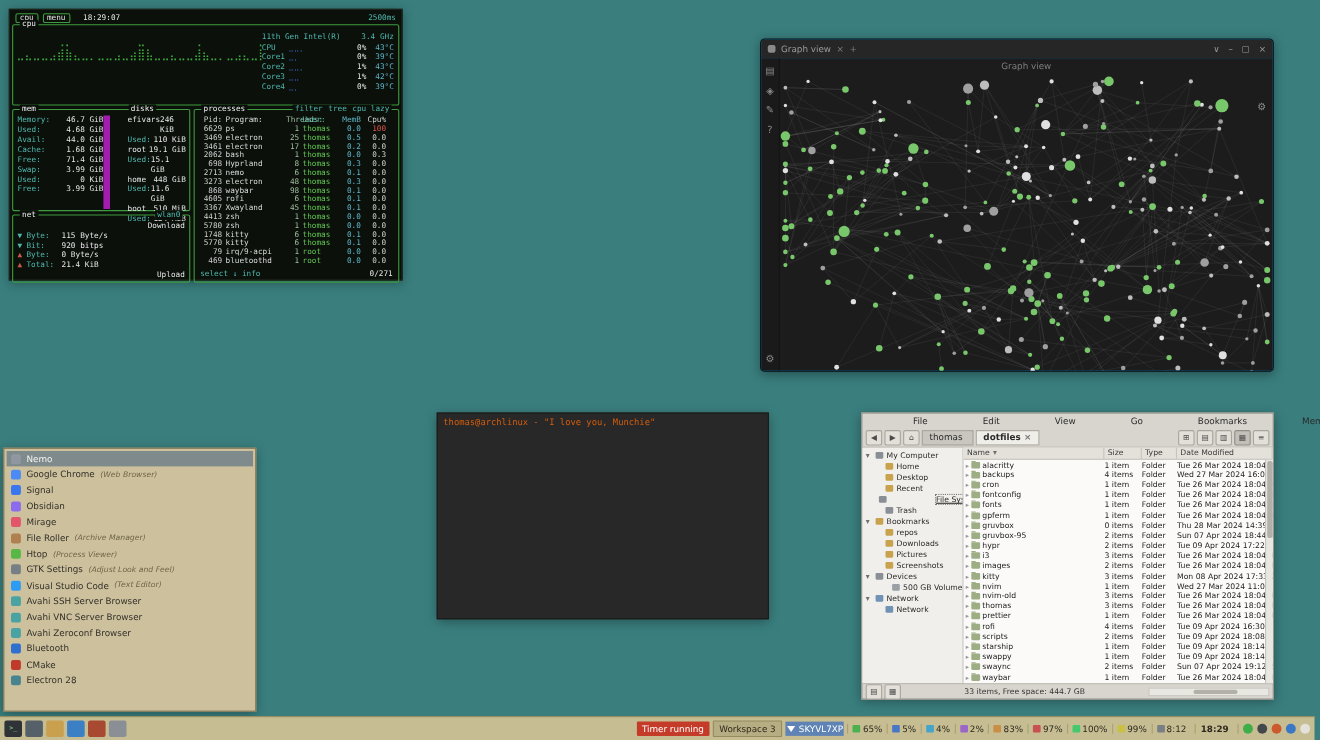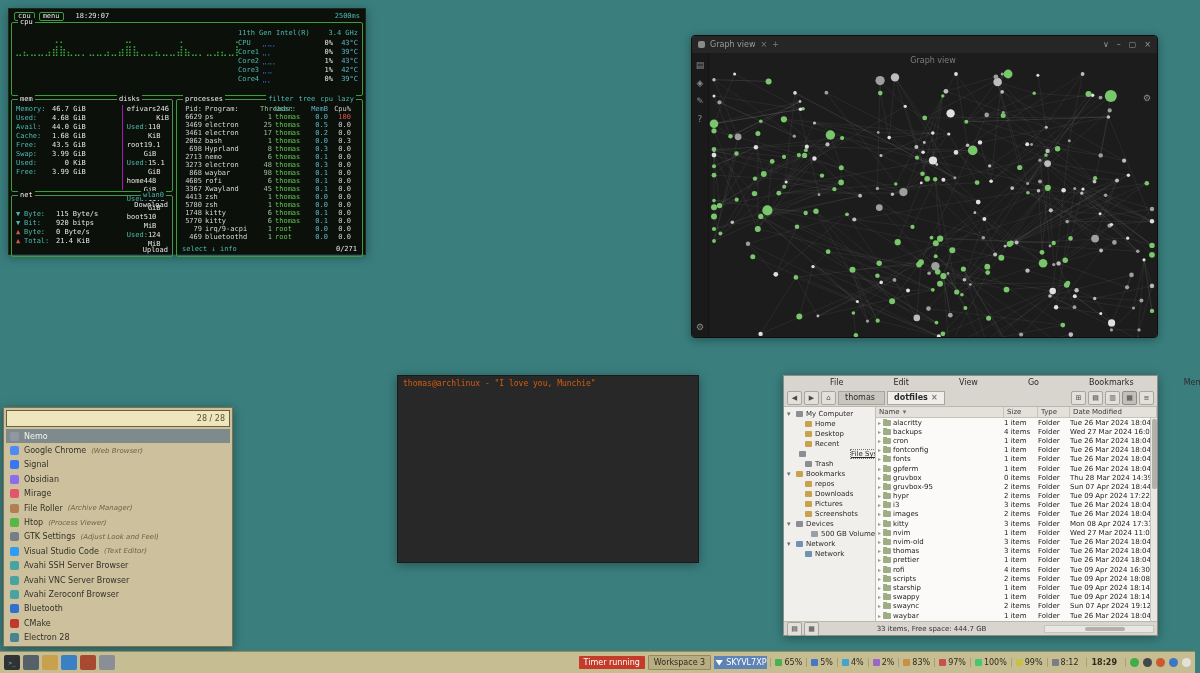--- a/index.html
+++ b/index.html
@@ -27,21 +27,21 @@
   .cm { flex:1; color:#3d6fd1; overflow:hidden; white-space:nowrap; }
   .cl { width:18px; text-align:right; color:#e6e6e6; }
   .ct { width:25px; text-align:right; color:#5fb5c9; }
   .blower { display:flex; gap:3px; height:158px; }
   .bleft { width:162px; display:flex; flex-direction:column; gap:3px; }
   #membox { height:93px; display:flex; padding:5px 3px 1px 4px; }
   .mem-col { width:78px; }
   .mr { display:flex; justify-content:space-between; }
   .ml { color:#4fb8ae; }
   .mv { color:#e6e6e6; }
-  .disk-col { flex:1; border-left:1px solid #a21caf; padding-left:4px;margin-left:36px; }
+  .disk-col { flex:1; border-left:6px solid #a21caf; padding-left:16px; }
   .dn { color:#e6e6e6; }
   .dl { color:#4fb8ae; }
   .dv { color:#e6e6e6; }
   .dr { display:flex; justify-content:space-between; }
   #netbox { flex:1; padding:5px 4px 1px 4px; }
   .nr { display:flex; }
   .na { width:8px; }
   .nl { width:32px; color:#4fb8ae; }
   .nv { color:#e6e6e6; }
   .ndir { text-align:right; color:#e6e6e6; }
@@ -228,21 +228,21 @@
             <div class="mr">
             <span class="ml">Avail:</span>
             <span class="mv">44.0 GiB</span>
           </div>
             <div class="mr">
             <span class="ml">Cache:</span>
             <span class="mv">1.68 GiB</span>
           </div>
             <div class="mr">
             <span class="ml">Free:</span>
-            <span class="mv">43.5 GiB</span>
+            <span class="mv">71.4 GiB</span>
           </div>
             <div class="mr">
             <span class="ml">Swap:</span>
             <span class="mv">3.99 GiB</span>
           </div>
             <div class="mr">
             <span class="ml">Used:</span>
             <span class="mv">0 KiB</span>
           </div>
             <div class="mr">
@@ -1529,24 +1529,20 @@
         <span class="fm-btn">▦</span>
       </span>
     <span class="txt">33 items, Free space: 444.7 GB</span>
     <span class="fm-hscroll">
         <span class="fm-hthumb"></span>
       </span>
   </div>
 </div>
 
 <div class="win" id="launcher">
-  <div class="l-search">
-    <input style="">
-    <span class="l-count">28 / 28</span>
-  </div>
   <div>
 
   <div class="l-item selected">
       <span class="l-ico" style="background: rgb(144, 151, 160);"></span>
       <span>Nemo</span>
       <span class="l-sub"></span>
     </div>
       <div class="l-item">
       <span class="l-ico" style="background: rgb(76, 139, 245);"></span>
       <span>Google Chrome</span>

